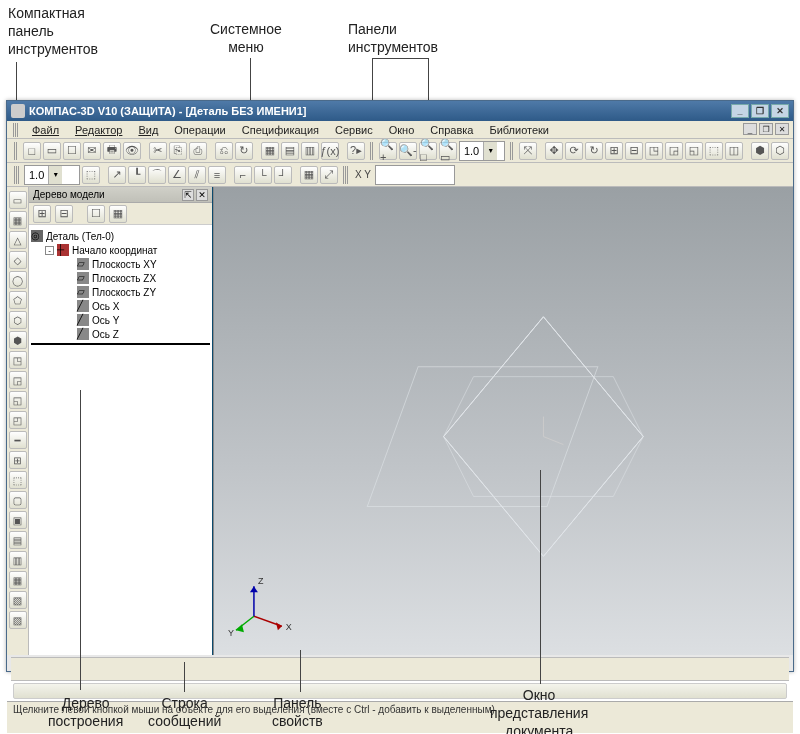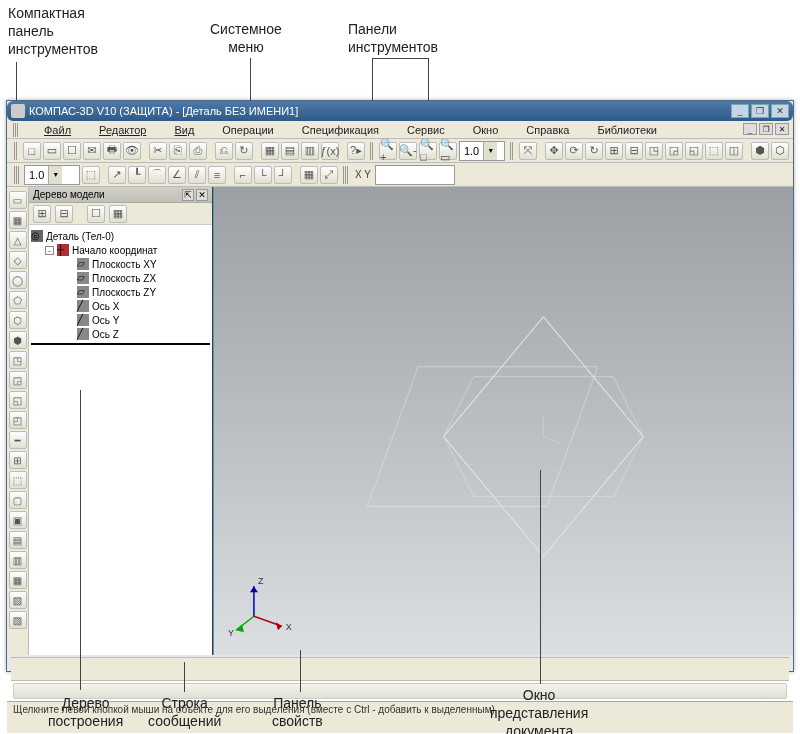--- a/index.html
+++ b/index.html
@@ -6,26 +6,26 @@
   body { width: 800px; height: 734px; font-family: Arial, sans-serif; font-size: 11px; background: #fff; position: relative; overflow: hidden; }
 
   
   .anno-top { position: absolute; color: #222; font-size: 14px; line-height: 1.3; }
   .anno-bottom { position: absolute; color: #222; font-size: 14px; line-height: 1.3; text-align: center; }
   .anno-line { position: absolute; background: #444; }
 
   
   .app-window { position: absolute; left: 6px; top: 100px; width: 788px; height: 572px; border: 1px solid #4a6a8a; background: #e8e8e8; box-shadow: 0 0 4px rgba(0,0,0,0.3); }
 
-  .titlebar { height: 20px; background: linear-gradient(#4f7aa8,#2e5a88); color: #fff; display: flex; align-items: center; padding: 0 4px; font-size: 11px; font-weight: normal; border-radius: 6px; }
+  .titlebar { height: 20px; background: linear-gradient(#4f7aa8,#2e5a88); color: #fff; display: flex; align-items: center; padding: 0 4px; font-size: 11px; font-weight: bold; }
   .titlebar .title-icon { width: 14px; height: 14px; background: #ccc; margin-right: 4px; border-radius: 2px; }
   .titlebar .spacer { flex: 1; }
   .titlebar .win-btn { width: 18px; height: 14px; background: #c5d5e5; margin-left: 2px; border: 1px solid #7aa; font-size: 9px; display: flex; align-items: center; justify-content: center; color: #333; cursor: pointer; }
 
-  .menubar { height: 18px; background: #ece9d8; display: flex; align-items: center; padding-left: 6px; font-size: 11px; color: #222; gap: 16px; border-bottom: 1px solid #bbb; position: relative; }
+  .menubar { height: 18px; background: #ece9d8; display: flex; align-items: center; padding-left: 6px; font-size: 11px; color: #222; gap: 4px; border-bottom: 1px solid #bbb; position: relative; }
   .menubar .grip { width: 5px; height: 14px; background: repeating-linear-gradient(90deg,#999,#999 1px,transparent 1px,transparent 2px); margin-right: 4px; }
   .menubar .menu-item { padding: 2px 6px; cursor: default; }
   .menubar .doc-controls { position: absolute; right: 4px; top: 2px; display: flex; gap: 2px; }
   .menubar .doc-controls .dc { width: 14px; height: 12px; background: #ddd; border: 1px solid #999; font-size: 8px; display: flex; align-items: center; justify-content: center; cursor: pointer; }
 
   .toolbar-row { height: 24px; background: #ece9d8; display: flex; align-items: center; padding: 0 4px; border-bottom: 1px solid #bbb; gap: 2px; }
   .toolbar-row .grip { width: 5px; height: 18px; background: repeating-linear-gradient(90deg,#999,#999 1px,transparent 1px,transparent 2px); margin: 0 3px; }
   .tbtn { width: 20px; height: 20px; background: linear-gradient(#fefefe,#e0e0d0); border: 1px solid #bbb; border-radius: 2px; display: flex; align-items: center; justify-content: center; font-size: 11px; color: #555; cursor: pointer; }
   .tbtn.sm { width: 18px; height: 18px; }
   .combo { height: 20px; border: 1px solid #999; background: #fff; display: flex; align-items: center; padding: 0 4px; font-size: 11px; gap: 0; }

